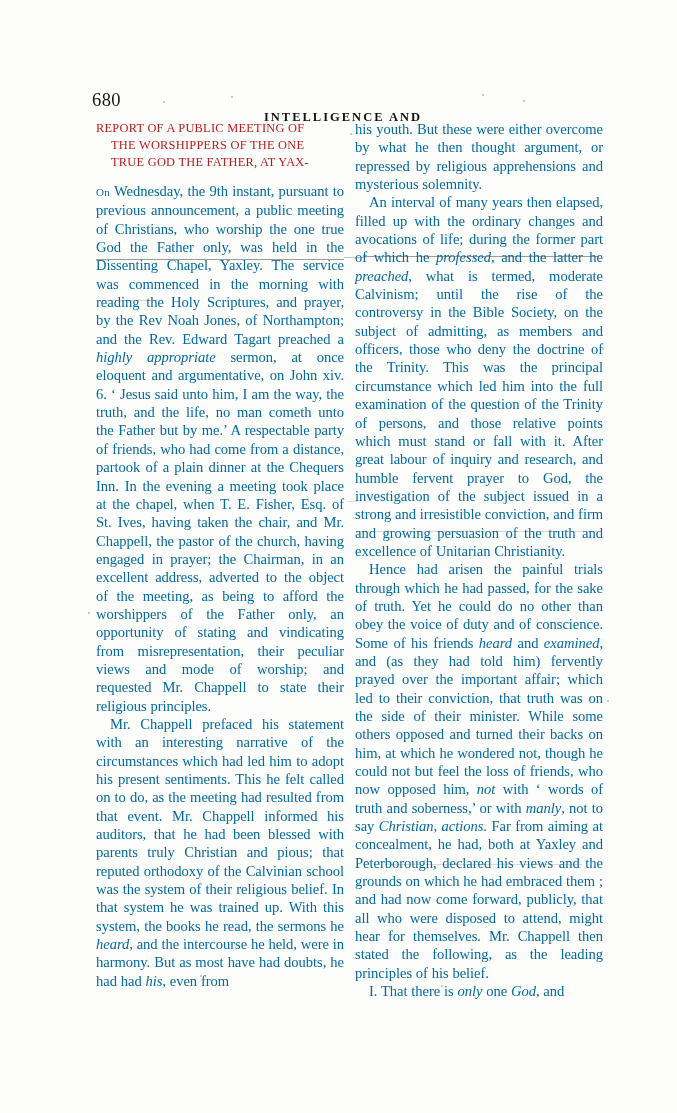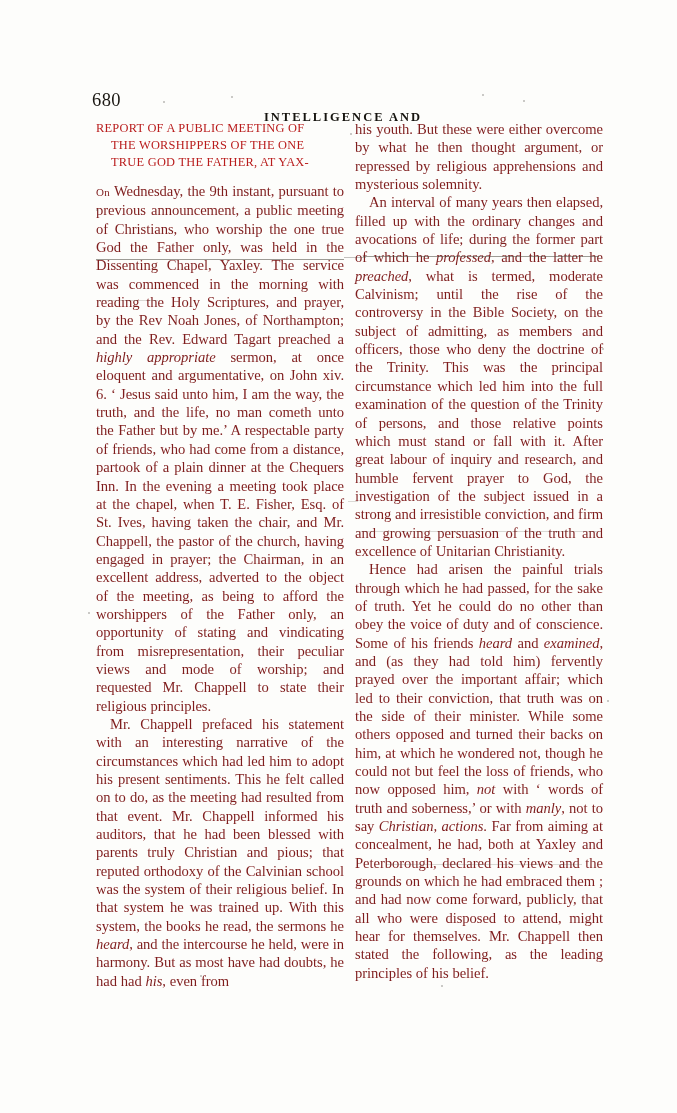--- a/index.html
+++ b/index.html
@@ -86,21 +86,21 @@
   .art-title .tl.ind { padding-left: 15px; }
 
   p.body {
     margin: 0;
     font-size: 14.6px;
     line-height: 18.35px;
     text-align: justify;
     text-justify: inter-word;
     letter-spacing: -0.05px;
     word-spacing: 0.2px;
-    color: #7f1d1d;
+    color: #0369a1;
   }
   p.body + p.body { text-indent: 14px; }
   p.body.noind { text-indent: 0; }
 
   .smallcap-open {
     font-size: 11px;
     letter-spacing: 0.3px;
   }
 
   i, .it { font-style: italic; }
@@ -149,20 +149,21 @@
     </div>
 
     <div class="col col-right">
 
       <p class="body noind"><span>his youth.  But these were either overcome by what he then thought argument, or repressed by religious apprehensions and mysterious solemnity.</span></p>
 
       <p class="body"><span>An interval of many years then elapsed, filled up with the ordinary changes and avocations of life; during the former part of which he </span><i>professed</i><span>, and the latter he </span><i>preached</i><span>, what is termed, moderate Calvinism; until the rise of the controversy in the Bible Society, on the subject of admitting, as members and officers, those who deny the doctrine of the Trinity.  This was the principal circumstance which led him into the full examination of the question of the Trinity of persons, and those relative points which must stand or fall with it. After great labour of inquiry and research, and humble fervent prayer to God, the investigation of the subject issued in a strong and irresistible conviction, and firm and growing persuasion of the truth and excellence of Unitarian Christianity.</span></p>
 
       <p class="body"><span>Hence had arisen the painful trials through which he had passed, for the sake of truth.  Yet he could do no other than obey the voice of duty and of conscience. Some of his friends </span><i>heard</i><span> and </span><i>examined</i><span>, and (as they had told him) fervently prayed over the important affair; which led to their conviction, that truth was on the side of their minister.  While some others opposed and turned their backs on him, at which he wondered not, though he could not but feel the loss of friends, who now opposed him, </span><i>not</i><span> with ‘ words of truth and soberness,’ or with </span><i>manly</i><span>, not to say </span><i>Christian, actions</i><span>.  Far from aiming at concealment, he had, both at Yaxley and Peterborough, declared his views and the grounds on which he had embraced them ; and had now come forward, publicly, that all who were disposed to attend, might hear for themselves.  Mr. Chappell then stated the following, as the leading principles of his belief.</span></p>
 
+      <p class="body"><span>I.  That there is </span><i>only</i><span> one </span><i>God</i><span>, and</span></p>
 
     </div>
   </div>
 
   <div class="rule" style="left:96px;  top:259px; width:248px;"></div>
   <div class="rule soft" style="left:344px; top:257px; width:22px;"></div>
   <div class="rule" style="left:363px; top:256px; width:236px;"></div>
   <div class="rule faint" style="left:356px; top:531px; width:242px;"></div>
   <div class="rule faint" style="left:348px; top:501px; width:10px;"></div>
   <div class="rule faint" style="left:386px; top:864px; width:196px;"></div>

